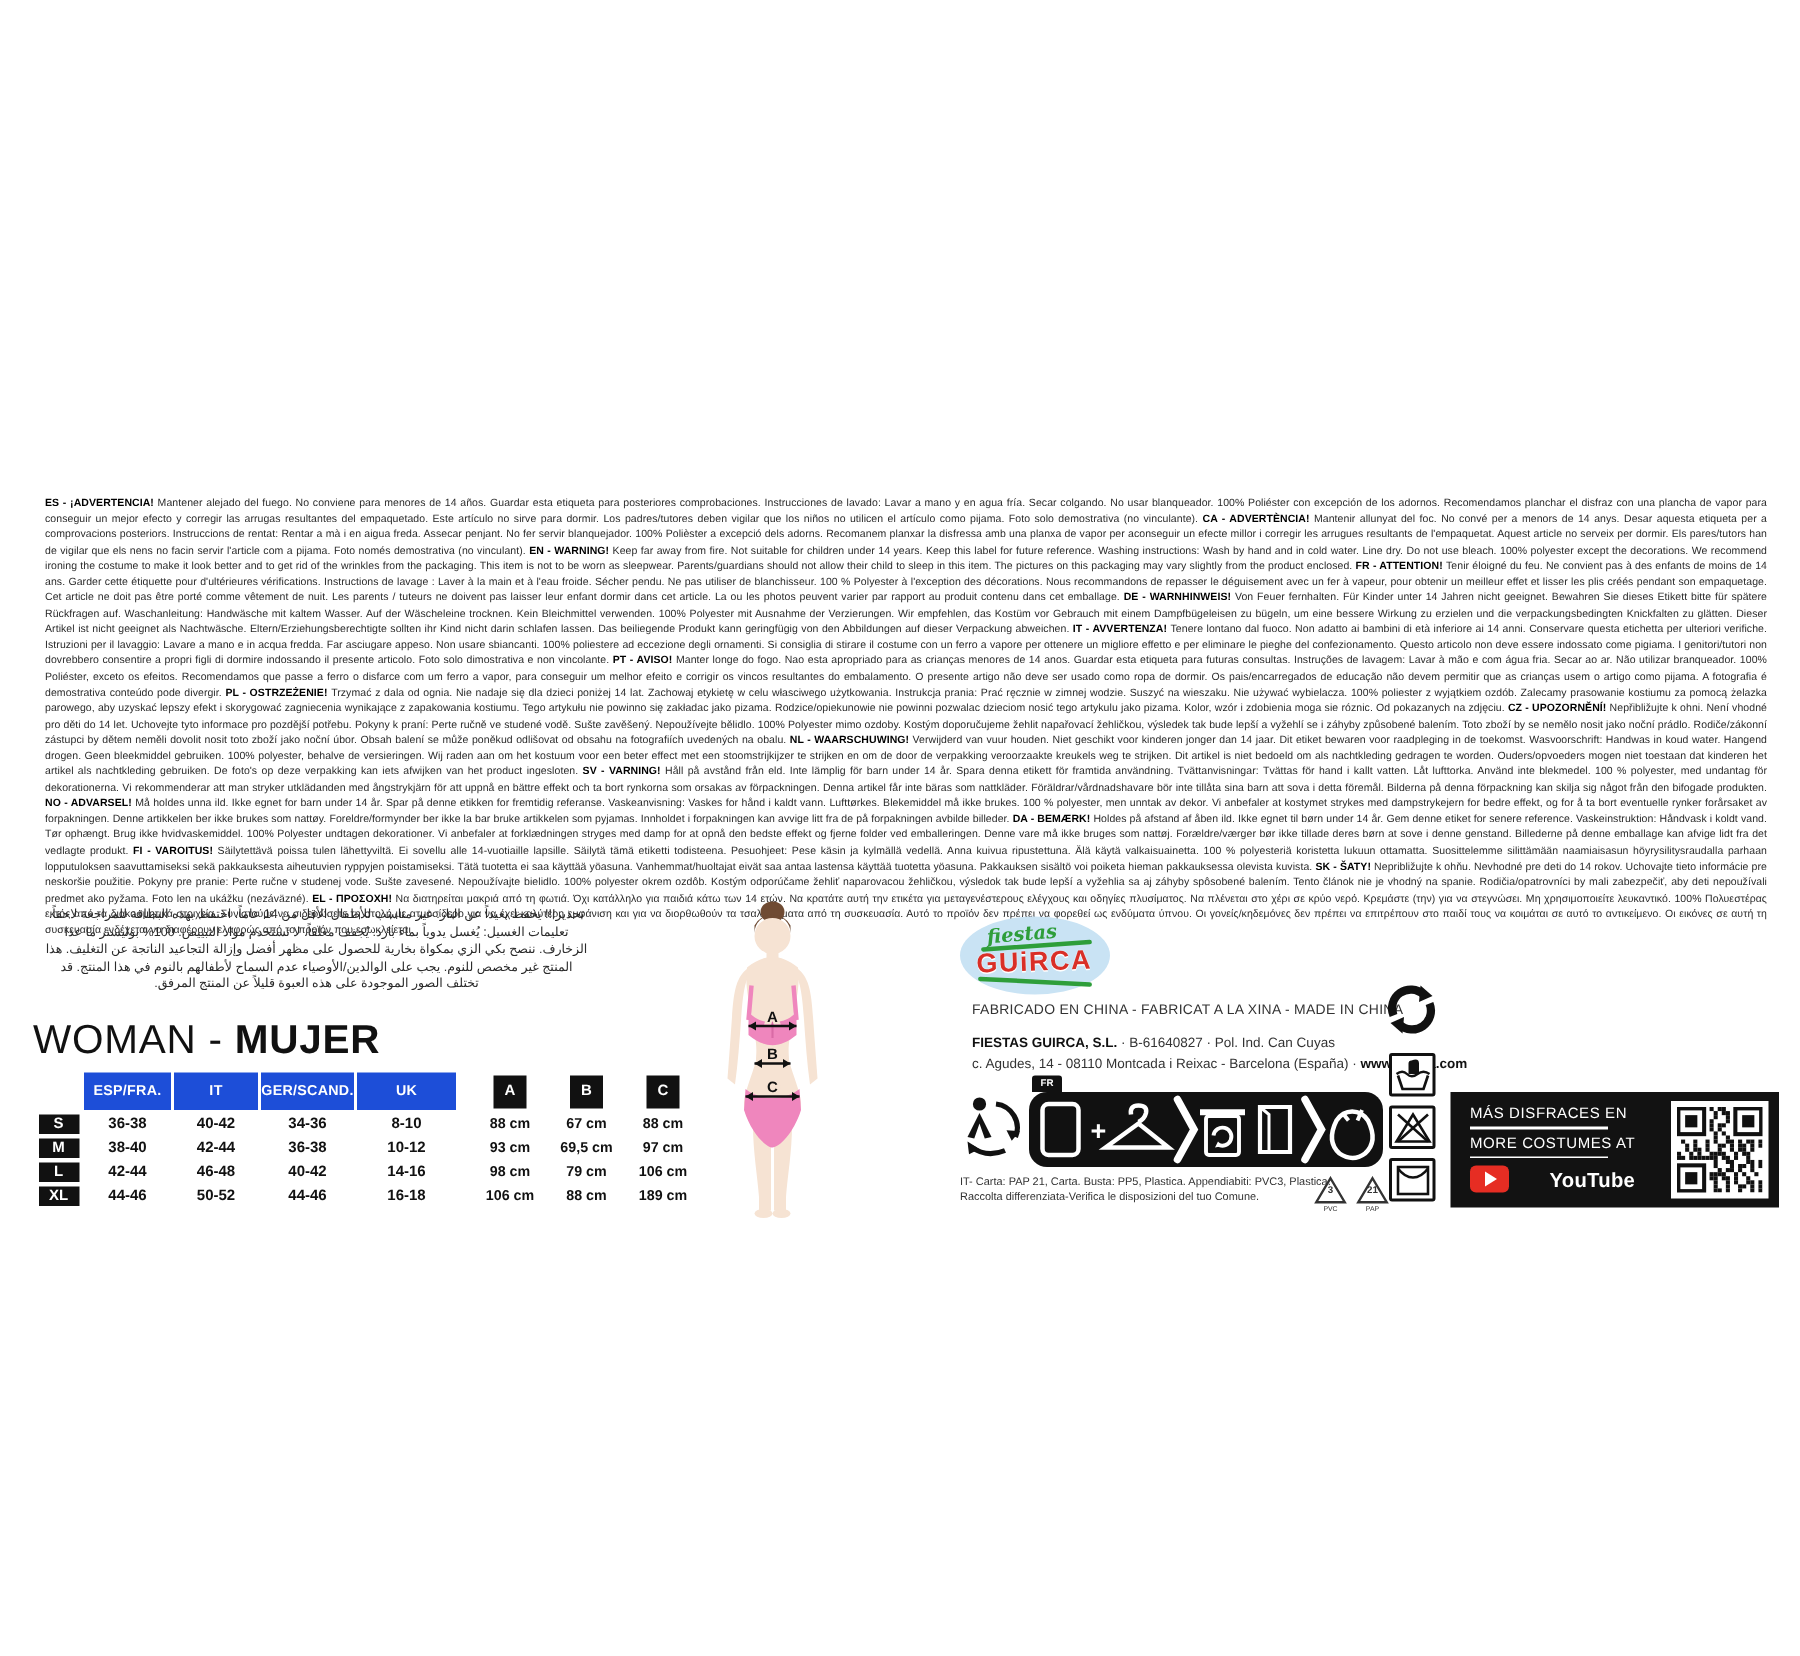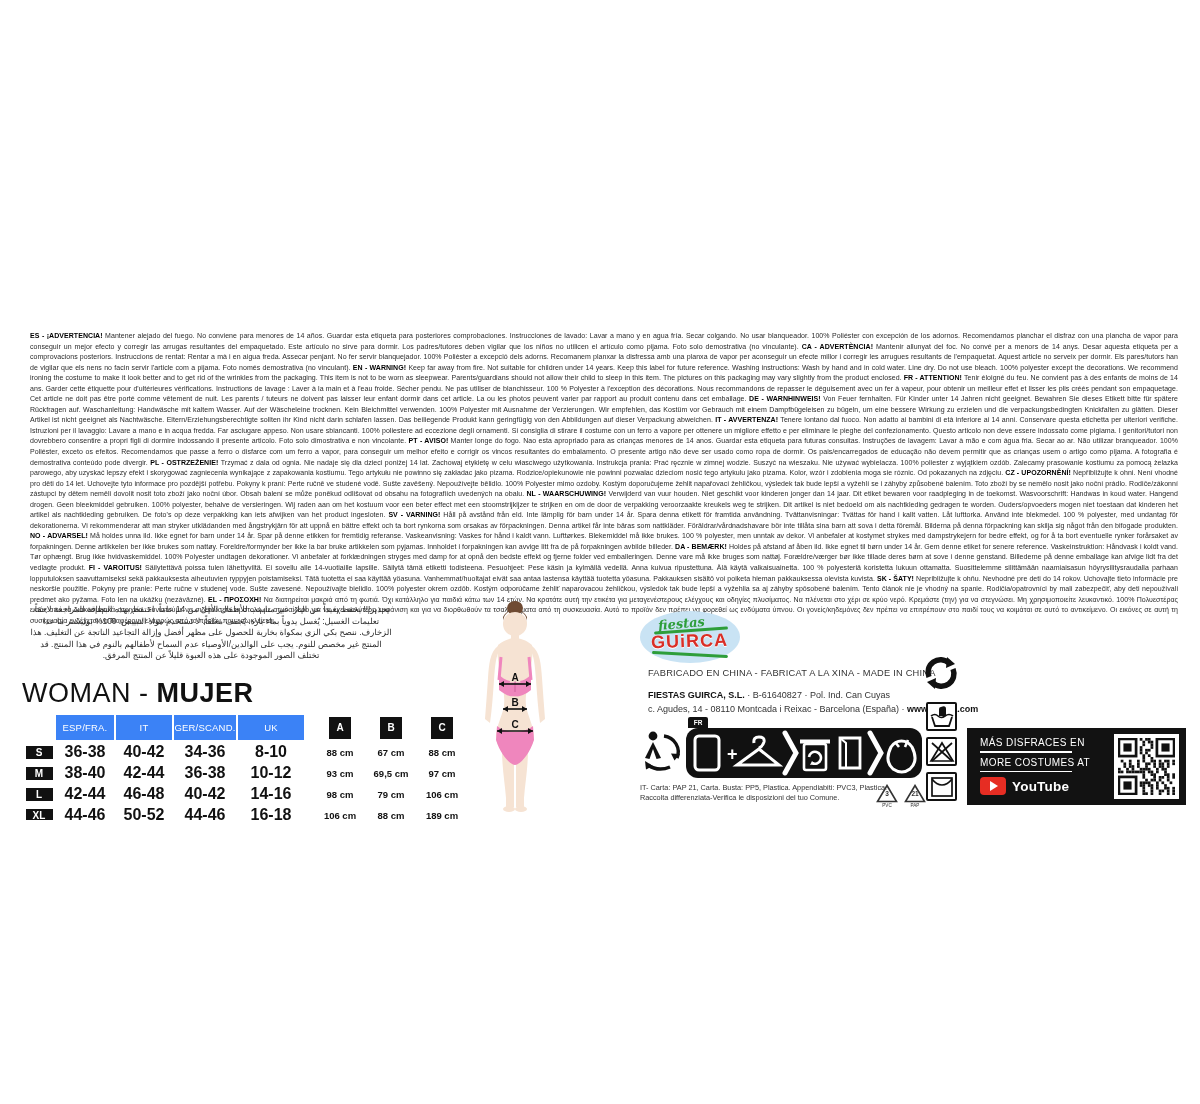--- a/index.html
+++ b/index.html
@@ -50,40 +50,40 @@
   #green-dot{position:absolute;left:924px;top:656px;}
   .care{position:absolute;left:926px;width:31px;height:29px;border:2px solid #111;border-radius:2px;
     display:flex;align-items:center;justify-content:center;background:#fff;}
   #care-1{top:702px;} #care-2{top:737px;} #care-3{top:772px;}
 
   
   #promo{position:absolute;left:967px;top:728px;width:219px;height:77px;background:#121212;}
   #promo .txt{margin:0;padding:0;font-size:10px;font-weight:normal;color:#fff;letter-spacing:.4px;}
   #promo .inner{position:absolute;left:13px;top:9px;}
   .promo-rule{width:92px;height:1.5px;background:#fff;margin:3px 0 4px;}
-  #yt-row{display:flex;align-items:center;gap:6px;margin-top:5px;}
+  #yt-row{display:flex;align-items:center;gap:6px;margin-top:5px;justify-content:space-between;}
   #yt-badge{width:26px;height:18px;background:#e62d23;border-radius:4px;display:flex;align-items:center;justify-content:center;}
   #yt-badge .play{width:0;height:0;border-left:8px solid #fff;border-top:5px solid transparent;border-bottom:5px solid transparent;margin-left:2px;}
   #yt-name{color:#fff;font-weight:bold;font-size:13.5px;letter-spacing:.2px;}
   #qr{position:absolute;right:7px;top:6px;width:65px;height:65px;background:#fff;padding:4px;}
 
   
   #size-title{position:absolute;left:22px;top:678px;font-size:27px;color:#111;letter-spacing:.5px;}
   #size-title .light{font-weight:400;}
   #size-title .bold{font-weight:800;margin-top:48px;}
   #size-grid{position:absolute;left:24px;top:715px;display:grid;
     grid-template-columns:30px 58px 56px 62px 66px 8px 48px 50px 48px;
     column-gap:2px;row-gap:3px;align-items:center;}
-  .hdr{background:#3b82f6;color:#fff;font-weight:normal;font-size:9.5px;height:25px;
+  .hdr{background:#1d4ed8;color:#fff;font-weight:bold;font-size:9.5px;height:25px;
     display:flex;align-items:center;justify-content:center;letter-spacing:.2px;}
   .hdr-sq{width:22px;height:22px;background:#111;color:#fff;font-weight:bold;font-size:10px;
     display:flex;align-items:center;justify-content:center;justify-self:center;}
   .size-box{background:#111;color:#fff;font-weight:bold;font-size:10px;width:27px;height:13px;
     display:flex;align-items:center;justify-content:center;justify-self:center;}
-  .val{font-weight:bold;font-size:16px;text-align:center;color:#111;}
+  .val{font-weight:bold;font-size:10px;text-align:center;color:#111;}
   .meas{font-weight:bold;font-size:9.5px;text-align:center;color:#111;}
   .spacer{width:1px;height:1px;}
 </style>
 </head>
 <body>
 
 <div id="page">
 
   <div id="warnings">
     <span id="warnings-flow"><b>ES - ¡ADVERTENCIA! </b><span>Mantener alejado del fuego. No conviene para menores de 14 años. Guardar esta etiqueta para posteriores comprobaciones. Instrucciones de lavado: Lavar a mano y en agua fría. Secar colgando. No usar blanqueador. 100% Poliéster con excepción de los adornos. Recomendamos planchar el disfraz con una plancha de vapor para conseguir un mejor efecto y corregir las arrugas resultantes del empaquetado. Este artículo no sirve para dormir. Los padres/tutores deben vigilar que los niños no utilicen el artículo como pijama. Foto solo demostrativa (no vinculante). </span><b>CA - ADVERTÈNCIA! </b><span>Mantenir allunyat del foc. No convé per a menors de 14 anys. Desar aquesta etiqueta per a comprovacions posteriors. Instruccions de rentat: Rentar a mà i en aigua freda. Assecar penjant. No fer servir blanquejador. 100% Polièster a excepció dels adorns. Recomanem planxar la disfressa amb una planxa de vapor per aconseguir un efecte millor i corregir les arrugues resultants de l'empaquetat. Aquest article no serveix per dormir. Els pares/tutors han de vigilar que els nens no facin servir l'article com a pijama. Foto només demostrativa (no vinculant). </span><b>EN - WARNING! </b><span>Keep far away from fire. Not suitable for children under 14 years. Keep this label for future reference. Washing instructions: Wash by hand and in cold water. Line dry. Do not use bleach. 100% polyester except the decorations. We recommend ironing the costume to make it look better and to get rid of the wrinkles from the packaging. This item is not to be worn as sleepwear. Parents/guardians should not allow their child to sleep in this item. The pictures on this packaging may vary slightly from the product enclosed. </span><b>FR - ATTENTION! </b><span>Tenir éloigné du feu. Ne convient pas à des enfants de moins de 14 ans. Garder cette étiquette pour d'ultérieures vérifications. Instructions de lavage : Laver à la main et à l'eau froide. Sécher pendu. Ne pas utiliser de blanchisseur. 100 % Polyester à l'exception des décorations. Nous recommandons de repasser le déguisement avec un fer à vapeur, pour obtenir un meilleur effet et lisser les plis créés pendant son empaquetage. Cet article ne doit pas être porté comme vêtement de nuit. Les parents / tuteurs ne doivent pas laisser leur enfant dormir dans cet article. La ou les photos peuvent varier par rapport au produit contenu dans cet emballage. </span><b>DE - WARNHINWEIS! </b><span>Von Feuer fernhalten. Für Kinder unter 14 Jahren nicht geeignet. Bewahren Sie dieses Etikett bitte für spätere Rückfragen auf. Waschanleitung: Handwäsche mit kaltem Wasser. Auf der Wäscheleine trocknen. Kein Bleichmittel verwenden. 100% Polyester mit Ausnahme der Verzierungen. Wir empfehlen, das Kostüm vor Gebrauch mit einem Dampfbügeleisen zu bügeln, um eine bessere Wirkung zu erzielen und die verpackungsbedingten Knickfalten zu glätten. Dieser Artikel ist nicht geeignet als Nachtwäsche. Eltern/Erziehungsberechtigte sollten ihr Kind nicht darin schlafen lassen. Das beiliegende Produkt kann geringfügig von den Abbildungen auf dieser Verpackung abweichen. </span><b>IT - AVVERTENZA! </b><span>Tenere lontano dal fuoco. Non adatto ai bambini di età inferiore ai 14 anni. Conservare questa etichetta per ulteriori verifiche. Istruzioni per il lavaggio: Lavare a mano e in acqua fredda. Far asciugare appeso. Non usare sbiancanti. 100% poliestere ad eccezione degli ornamenti. Si consiglia di stirare il costume con un ferro a vapore per ottenere un migliore effetto e per eliminare le pieghe del confezionamento. Questo articolo non deve essere indossato come pigiama. I genitori/tutori non dovrebbero consentire a propri figli di dormire indossando il presente articolo. Foto solo dimostrativa e non vincolante. </span><b>PT - AVISO! </b><span>Manter longe do fogo. Nao esta apropriado para as crianças menores de 14 anos. Guardar esta etiqueta para futuras consultas. Instruções de lavagem: Lavar à mão e com água fria. Secar ao ar. Não utilizar branqueador. 100% Poliéster, exceto os efeitos. Recomendamos que passe a ferro o disfarce com um ferro a vapor, para conseguir um melhor efeito e corrigir os vincos resultantes do embalamento. O presente artigo não deve ser usado como ropa de dormir. Os pais/encarregados de educação não devem permitir que as crianças usem o artigo como pijama. A fotografia é demostrativa conteúdo pode divergir. </span><b>PL - OSTRZEŻENIE! </b><span>Trzymać z dala od ognia. Nie nadaje się dla dzieci poniżej 14 lat. Zachowaj etykietę w celu własciwego użytkowania. Instrukcja prania: Prać ręcznie w zimnej wodzie. Suszyć na wieszaku. Nie używać wybielacza. 100% poliester z wyjątkiem ozdób. Zalecamy prasowanie kostiumu za pomocą żelazka parowego, aby uzyskać lepszy efekt i skorygować zagniecenia wynikające z zapakowania kostiumu. Tego artykułu nie powinno się zakładac jako pizama. Rodzice/opiekunowie nie powinni pozwalac dzieciom nosić tego artykulu jako pizama. Kolor, wzór i zdobienia moga sie róznic. Od pokazanych na zdjęciu. </span><b>CZ - UPOZORNĚNÍ! </b><span>Nepřibližujte k ohni. Není vhodné pro děti do 14 let. Uchovejte tyto informace pro pozdější potřebu. Pokyny k praní: Perte ručně ve studené vodě. Sušte zavěšený. Nepoužívejte bělidlo. 100% Polyester mimo ozdoby. Kostým doporučujeme žehlit napařovací žehličkou, výsledek tak bude lepší a vyžehlí se i záhyby způsobené balením. Toto zboží by se nemělo nosit jako noční prádlo. Rodiče/zákonní zástupci by dětem neměli dovolit nosit toto zboží jako noční úbor. Obsah balení se může poněkud odlišovat od obsahu na fotografiích uvedených na obalu. </span><b>NL - WAARSCHUWING! </b><span>Verwijderd van vuur houden. Niet geschikt voor kinderen jonger dan 14 jaar. Dit etiket bewaren voor raadpleging in de toekomst. Wasvoorschrift: Handwas in koud water. Hangend drogen. Geen bleekmiddel gebruiken. 100% polyester, behalve de versieringen. Wij raden aan om het kostuum voor een beter effect met een stoomstrijkijzer te strijken en om de door de verpakking veroorzaakte kreukels weg te strijken. Dit artikel is niet bedoeld om als nachtkleding gedragen te worden. Ouders/opvoeders mogen niet toestaan dat kinderen het artikel als nachtkleding gebruiken. De foto's op deze verpakking kan iets afwijken van het product ingesloten. </span><b>SV - VARNING! </b><span>Håll på avstånd från eld. Inte lämplig för barn under 14 år. Spara denna etikett för framtida användning. Tvättanvisningar: Tvättas för hand i kallt vatten. Låt lufttorka. Använd inte blekmedel. 100 % polyester, med undantag för dekorationerna. Vi rekommenderar att man stryker utklädanden med ångstrykjärn för att uppnå en bättre effekt och ta bort rynkorna som orsakas av förpackningen. Denna artikel får inte bäras som nattkläder. Föräldrar/vårdnadshavare bör inte tillåta sina barn att sova i detta föremål. Bilderna på denna förpackning kan skilja sig något från den bifogade produkten. </span><b>NO - ADVARSEL! </b><span>Må holdes unna ild. Ikke egnet for barn under 14 år. Spar på denne etikken for fremtidig referanse. Vaskeanvisning: Vaskes for hånd i kaldt vann. Lufttørkes. Blekemiddel må ikke brukes. 100 % polyester, men unntak av dekor. Vi anbefaler at kostymet strykes med dampstrykejern for bedre effekt, og for å ta bort eventuelle rynker forårsaket av forpakningen. Denne artikkelen ber ikke brukes som nattøy. Foreldre/formynder ber ikke la bar bruke artikkelen som pyjamas. Innholdet i forpakningen kan avvige litt fra de på forpakningen avbilde billeder. </span><b>DA - BEMÆRK! </b><span>Holdes på afstand af åben ild. Ikke egnet til børn under 14 år. Gem denne etiket for senere reference. Vaskeinstruktion: Håndvask i koldt vand. Tør ophængt. Brug ikke hvidvaskemiddel. 100% Polyester undtagen dekorationer. Vi anbefaler at forklædningen stryges med damp for at opnå den bedste effekt og fjerne folder ved emballeringen. Denne vare må ikke bruges som nattøj. Forældre/værger bør ikke tillade deres børn at sove i denne genstand. Billederne på denne emballage kan afvige lidt fra det vedlagte produkt. </span><b>FI - VAROITUS! </b><span>Säilytettävä poissa tulen lähettyviltä. Ei sovellu alle 14-vuotiaille lapsille. Säilytä tämä etiketti todisteena. Pesuohjeet: Pese käsin ja kylmällä vedellä. Anna kuivua ripustettuna. Älä käytä valkaisuainetta. 100 % polyesteriä koristetta lukuun ottamatta. Suosittelemme silittämään naamiaisasun höyrysilitysraudalla parhaan lopputuloksen saavuttamiseksi sekä pakkauksesta aiheutuvien ryppyjen poistamiseksi. Tätä tuotetta ei saa käyttää yöasuna. Vanhemmat/huoltajat eivät saa antaa lastensa käyttää tuotetta yöasuna. Pakkauksen sisältö voi poiketa hieman pakkauksessa olevista kuvista. </span><b>SK - ŠATY! </b><span>Nepribližujte k ohňu. Nevhodné pre deti do 14 rokov. Uchovajte tieto informácie pre neskoršie použitie. Pokyny pre pranie: Perte ručne v studenej vode. Sušte zavesené. Nepoužívajte bielidlo. 100% polyester okrem ozdôb. Kostým odporúčame žehliť naparovacou žehličkou, výsledok tak bude lepší a vyžehlia sa aj záhyby spôsobené balením. Tento článok nie je vhodný na spanie. Rodičia/opatrovníci by mali zabezpečiť, aby deti nepoužívali predmet ako pyžama. Foto len na ukážku (nezáväzné). </span><b>EL - ΠΡΟΣΟΧΗ! </b><span>Να διατηρείται μακριά από τη φωτιά. Όχι κατάλληλο για παιδιά κάτω των 14 ετών. Να κρατάτε αυτή την ετικέτα για μεταγενέστερους ελέγχους και οδηγίες πλυσίματος. Να πλένεται στο χέρι σε κρύο νερό. Κρεμάστε (την) για να στεγνώσει. Μη χρησιμοποιείτε λευκαντικό. 100% Πολυεστέρας εκτός από τα διακοσμητικά στοιχεία. Συνιστούμε να σιδερώσετε τη στολή με ατμοσίδερο για να έχει καλύτερη εμφάνιση και για να διορθωθούν τα τσαλακώματα από τη συσκευασία. Αυτό το προϊόν δεν πρέπει να φορεθεί ως ενδύματα ύπνου. Οι γονείς/κηδεμόνες δεν πρέπει να επιτρέπουν στο παιδί τους να κοιμάται σε αυτό το αντικείμενο. Οι εικόνες σε αυτή τη συσκευασία ενδέχεται να διαφέρουν ελαφρώς από το προϊόν που εσωκλείεται. </span></span>

